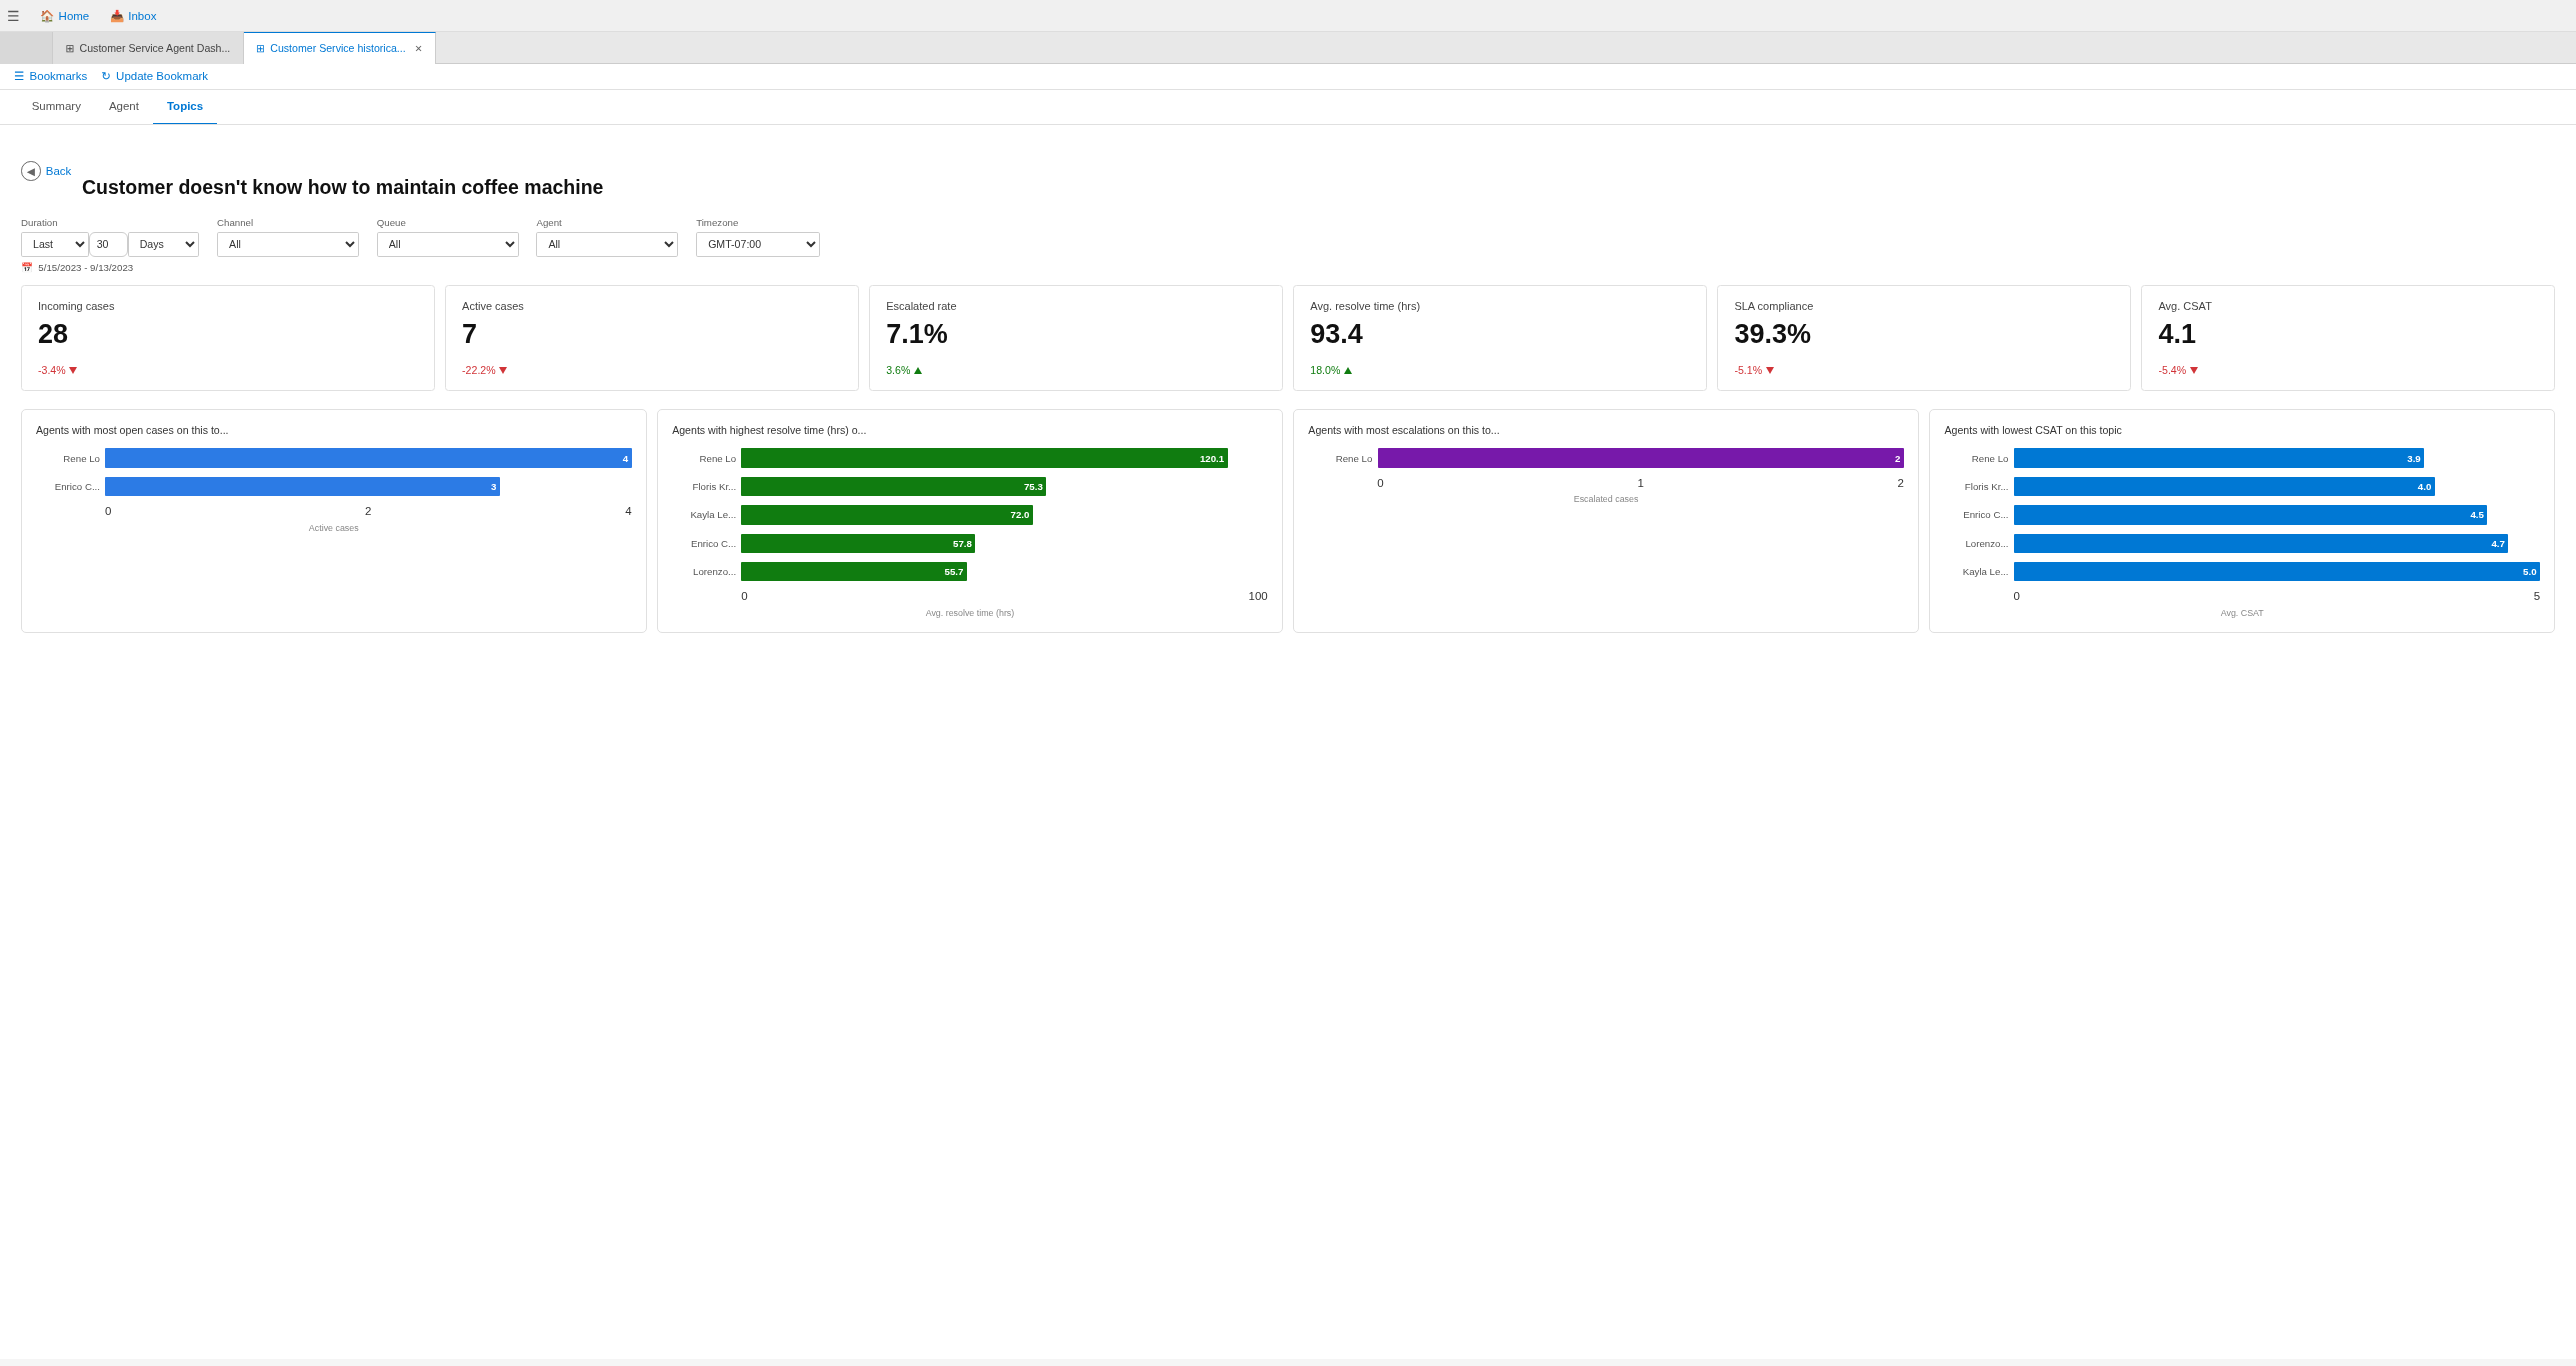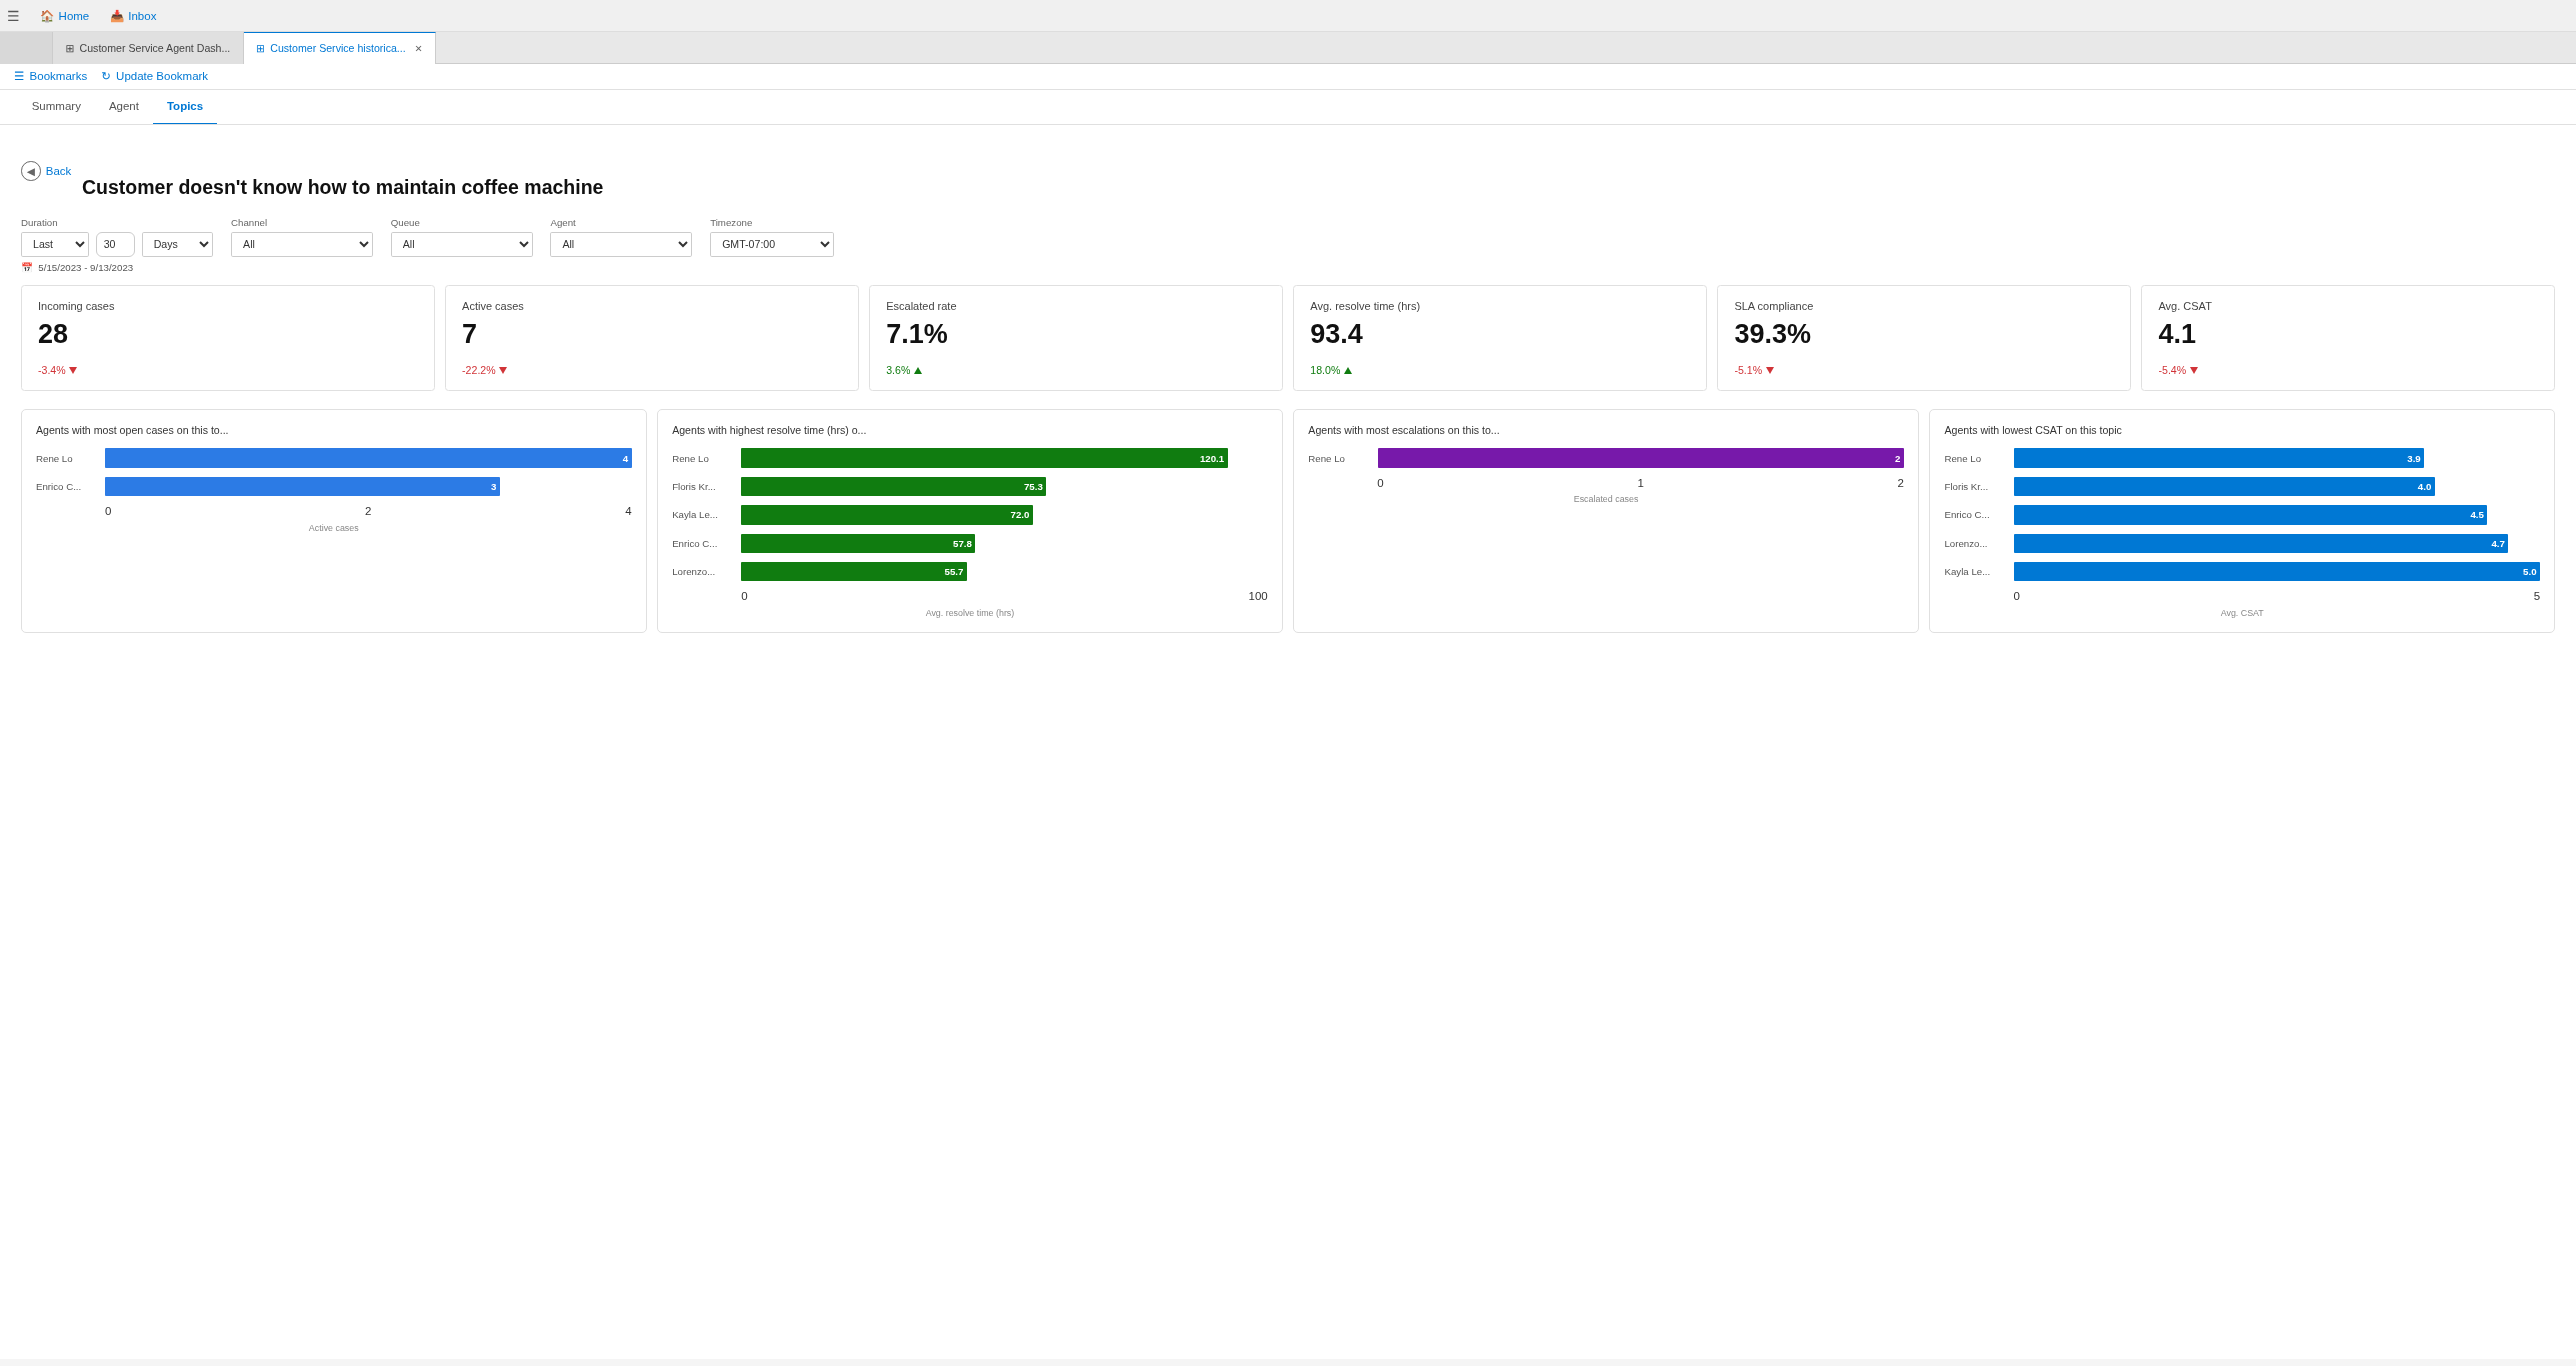--- a/index.html
+++ b/index.html
@@ -35,21 +35,21 @@
     
     .page-header { display: flex; align-items: center; gap: 10.6px; margin-bottom: 17.7px; }
     .back-btn { display: flex; align-items: center; gap: 5.3px; color: #0078d4; cursor: pointer; font-size: 11.5px; }
     .back-icon { width: 19.5px; height: 19.5px; border: 1.8px solid #666; border-radius: 50%; display: flex; align-items: center; justify-content: center; font-size: 10.6px; color: #666; }
     .page-title { font-size: 19.5px; font-weight: 700; color: #111; margin-top: 34px; }
 
     
     .filters-row { display: flex; align-items: flex-end; gap: 17.7px; margin-bottom: 5.3px; flex-wrap: wrap; }
     .filter-group { display: flex; flex-direction: column; gap: 3.5px; }
     .filter-label { font-size: 9.7px; color: #666; }
-    .filter-controls { display: flex; gap: 7px; align-items: center; }
+    .filter-controls { display: flex; gap: 0; align-items: center; }
     select, input[type="text"] { border: 0.9px solid #ccc; border-radius: 1.8px; padding: 3.5px 7px; font-size: 10.6px; background: #fff; color: #333; height: 25px; }
     select { appearance: auto; padding-right: 17.7px; }
     .date-range { font-size: 9.7px; color: #555; margin-bottom: 12.4px; display: flex; align-items: center; gap: 5.3px; }
 
     
     .kpi-row { display: flex; gap: 10.6px; margin-bottom: 17.7px; }
     .kpi-card { background: #fff; border: 0.9px solid #e0e0e0; border-radius: 3.5px; padding: 14px 16px; flex: 1; min-width: 0; }
     .kpi-label { font-size: 11px; color: #444; margin-bottom: 7px; font-weight: 500; }
     .kpi-value { font-size: 27px; font-weight: 700; color: #111; margin-bottom: 14px; }
     .kpi-change { display: flex; align-items: center; gap: 3.5px; font-size: 10.6px; }
@@ -59,21 +59,21 @@
     .arrow-up { width: 0; height: 0; border-left: 4.4px solid transparent; border-right: 4.4px solid transparent; border-bottom: 7px solid #107c10; display: inline-block; }
 
     
     .charts-row { display: flex; gap: 10.6px; flex-wrap: nowrap; }
     .chart-card { background: #fff; border: 0.9px solid #e0e0e0; border-radius: 5px; padding: 14px; flex: 1; min-width: 0; }
     .chart-title { font-size: 10.6px; color: #333; margin-bottom: 12.4px; font-weight: 500; white-space: nowrap; overflow: hidden; text-overflow: ellipsis; }
 
     
     .bar-chart { width: 100%; }
     .bar-row { display: flex; align-items: center; margin-bottom: 8.9px; gap: 5.3px; }
-    .bar-label { width: 64px; font-size: 9.7px; color: #555; flex-shrink: 0; white-space: nowrap; overflow: hidden; text-overflow: ellipsis; }
+    .bar-label { width: 64px; text-align: right; font-size: 9.7px; color: #555; flex-shrink: 0; white-space: nowrap; overflow: hidden; text-overflow: ellipsis; }
     .bar-track { flex: 1; height: 19.5px; position: relative; background: transparent; }
     .bar-fill { height: 100%; border-radius: 0.9px; display: flex; align-items: center; justify-content: flex-end; padding-right: 3.5px; font-size: 9.7px; color: #fff; font-weight: 600; position: relative; }
     .bar-fill-blue { background: #2c7be5; }
     .bar-fill-green { background: #107c10; }
     .bar-fill-purple { background: #7719aa; }
     .bar-fill-lightblue { background: #0078d4; }
     .axis-label-center { text-align: center; font-size: 8.9px; color: #888; margin-top: 5.3px; }
     .chart-x-labels { display: flex; padding-left: 69px; margin-top: 1.8px; }
   </style>
 </head>

